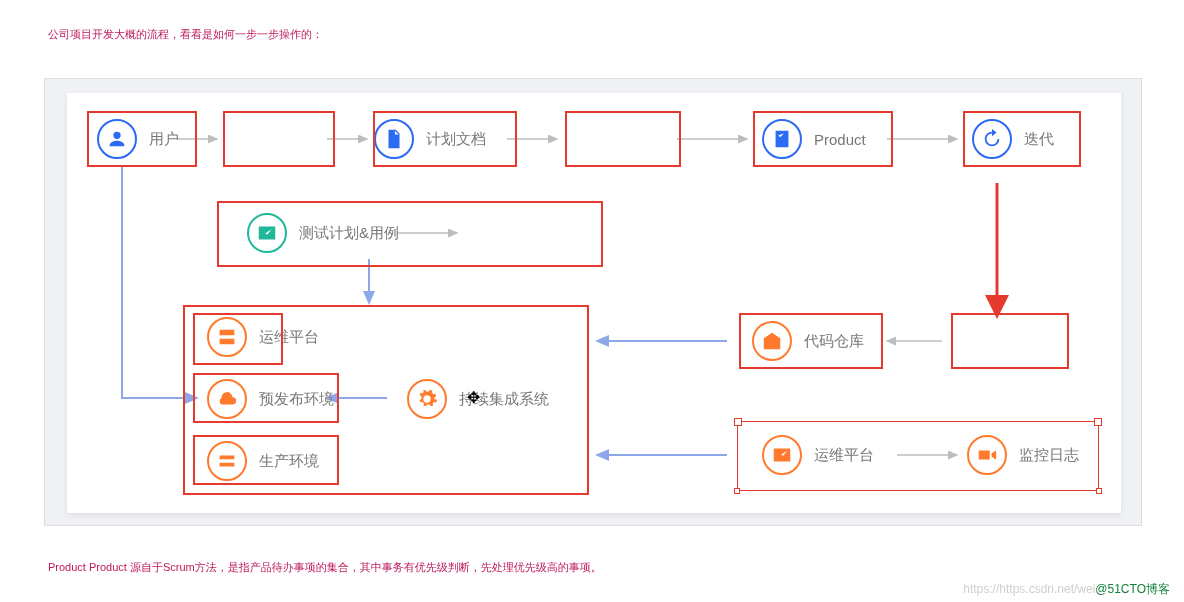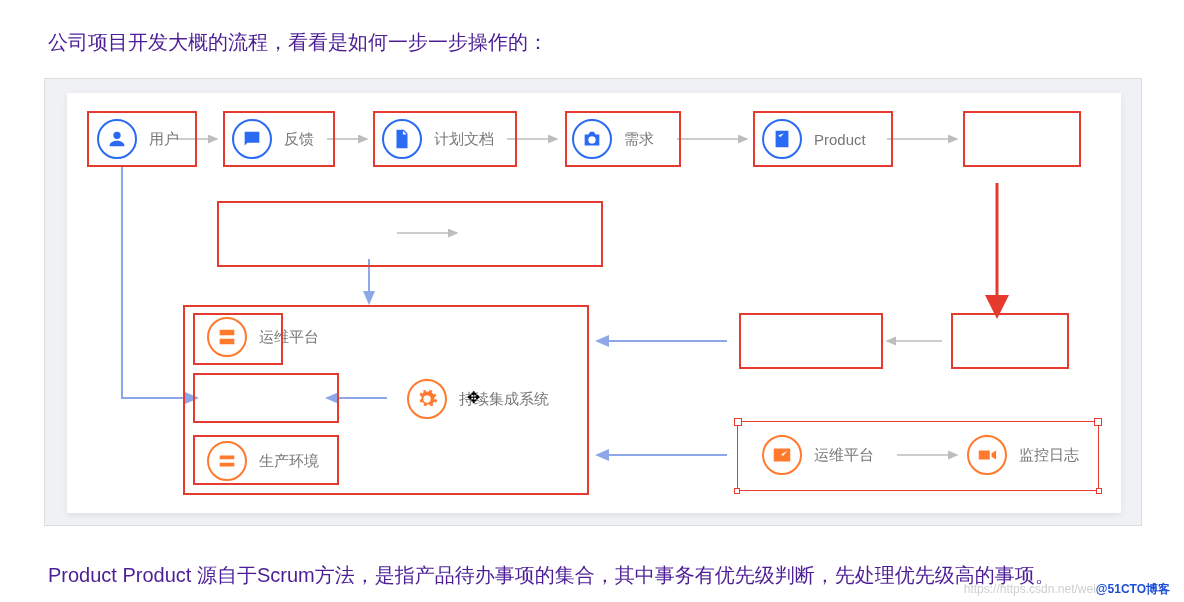--- a/index.html
+++ b/index.html
@@ -1,37 +1,37 @@
 <!DOCTYPE html>
 <html><head>
 <meta charset="utf-8">
 <style>
   *{box-sizing:border-box;margin:0;padding:0}
   body{font-family:"Microsoft YaHei","PingFang SC",Arial,sans-serif;background:#fff;width:1184px;height:602px;position:relative;overflow:hidden}
-  .para{color:#4c1d95;font-size:20px;line-height:1.6;position:absolute}
+  .para{color:#be185d;font-size:11px;line-height:1.6;position:absolute}
   .p1{left:48px;top:26px}
   .p2{left:48px;top:559px}
   .frame{position:absolute;left:44px;top:78px;width:1098px;height:448px;background:#f0f1f4;border:1px solid #dcdde0}
   .inner{position:absolute;left:22px;top:14px;width:1054px;height:420px;background:#fff;box-shadow:0 2px 6px rgba(0,0,0,.08)}
   .chip{position:absolute;display:flex;align-items:center;gap:12px}
   .ic{width:40px;height:40px;border-radius:50%;display:flex;align-items:center;justify-content:center;flex:none}
   .ic svg{width:22px;height:22px}
   .blue{border:2px solid #2b6af3}.blue svg{fill:#2b6af3}
   .teal{border:2px solid #1fb898}.teal svg{fill:#1fb898}
   .orange{border:2px solid #ff7a2d}.orange svg{fill:#ff7a2d}
   .lbl{color:#777;font-size:15px;white-space:nowrap}
   .hl{position:absolute;border:2px solid #e63a2e;pointer-events:none}
   .sel{position:absolute;border:1px solid #e63a2e;pointer-events:none}
   .sel::before,.sel::after{content:"";position:absolute;width:6px;height:6px;background:#fff;border:1px solid #e63a2e}
   .sel::before{left:-4px;top:-4px}.sel::after{right:-4px;top:-4px}
   .sel .b1,.sel .b2{position:absolute;width:6px;height:6px;background:#fff;border:1px solid #e63a2e;bottom:-4px}
   .sel .b1{left:-4px}.sel .b2{right:-4px}
   .arrow{position:absolute;pointer-events:none}
   .wm{position:absolute;right:14px;bottom:4px;font-size:12px;color:#cfcfcf}
-  .wm b{color:#1d4ed8;font-weight:700}
+  .wm b{color:#15803d;font-weight:400}
   .cursor{position:absolute;left:400px;top:295px;font-size:16px;color:#000}
 </style>
 </head>
 <body>
 
 <div class="para p1">公司项目开发大概的流程，看看是如何一步一步操作的：</div>
 
 <div class="frame">
  <div class="inner">
 
@@ -74,62 +74,78 @@
   </svg>
 
   <div class="chip" style="left:30px;top:26px">
     <span class="ic blue">
           <svg viewBox="0 0 24 24">
             <path d="M12 12a4 4 0 1 0-4-4 4 4 0 0 0 4 4zm0 2c-4 0-8 2-8 5v1h16v-1c0-3-4-5-8-5z"></path>
           </svg>
         </span>
     <span class="lbl">用户</span>
   </div>
-  <div class="chip" style="left:165px;top:26px">
-    <span class="ic blue">
-          <svg viewBox="0 0 24 24">
-            <path d="M4 4h16v12H7l-3 3V4zm4 5h2v2H8zm4 0h2v2h-2zm4 0h2v2h-2z"></path>
-          </svg>
-        </span>
-    <span class="lbl">反馈</span>
-  </div>
-  <div class="chip" style="left:315px;top:26px">
+  <div class="chip" style="left:307px;top:26px">
     <span class="ic blue">
           <svg viewBox="0 0 24 24">
             <path d="M6 2h8l4 4v16H6zM13 3v4h4"></path>
           </svg>
         </span>
     <span class="lbl">计划文档</span>
   </div>
-  <div class="chip" style="left:505px;top:26px">
-    <span class="ic blue">
-          <svg viewBox="0 0 24 24">
-            <path d="M4 7h4l2-3h4l2 3h4v12H4zM12 17a4 4 0 1 0-4-4 4 4 0 0 0 4 4z"></path>
-          </svg>
-        </span>
-    <span class="lbl">需求</span>
-  </div>
   <div class="chip" style="left:695px;top:26px">
     <span class="ic blue">
           <svg viewBox="0 0 24 24">
             <path d="M5 3h14v18H5zM8 8l2 2 4-4"></path>
           </svg>
         </span>
     <span class="lbl">Product</span>
   </div>
-
-
+  <div class="chip" style="left:905px;top:26px">
+    <span class="ic blue">
+          <svg viewBox="0 0 24 24">
+            <path d="M12 4a8 8 0 1 0 8 8h-2a6 6 0 1 1-6-6v3l5-4-5-4z"></path>
+          </svg>
+        </span>
+    <span class="lbl">迭代</span>
+  </div>
+
+  <div class="chip" style="left:180px;top:120px">
+    <span class="ic teal">
+          <svg viewBox="0 0 24 24">
+            <path d="M3 5h18v14H3zM6 15l3-4 3 3 5-6"></path>
+          </svg>
+        </span>
+    <span class="lbl">测试计划&amp;用例</span>
+  </div>
+
+  <div class="chip" style="left:685px;top:228px">
+    <span class="ic orange">
+          <svg viewBox="0 0 24 24">
+            <path d="M12 3l9 6v12H3V9zM9 21v-6h6v6"></path>
+          </svg>
+        </span>
+    <span class="lbl">代码仓库</span>
+  </div>
 
   <div class="chip" style="left:140px;top:224px">
     <span class="ic orange">
           <svg viewBox="0 0 24 24">
             <path d="M4 4h16v6H4zm0 10h16v6H4z"></path>
           </svg>
         </span>
     <span class="lbl">运维平台</span>
+  </div>
+  <div class="chip" style="left:140px;top:286px">
+    <span class="ic orange">
+          <svg viewBox="0 0 24 24">
+            <path d="M6 18h12a4 4 0 0 0 0-8 6 6 0 0 0-12 1 4 4 0 0 0 0 7z"></path>
+          </svg>
+        </span>
+    <span class="lbl">预发布环境</span>
   </div>
   <div class="chip" style="left:140px;top:348px">
     <span class="ic orange">
           <svg viewBox="0 0 24 24">
             <path d="M4 6h16v4H4zm0 8h16v4H4z"></path>
           </svg>
         </span>
     <span class="lbl">生产环境</span>
   </div>
   <div class="chip" style="left:340px;top:286px">

